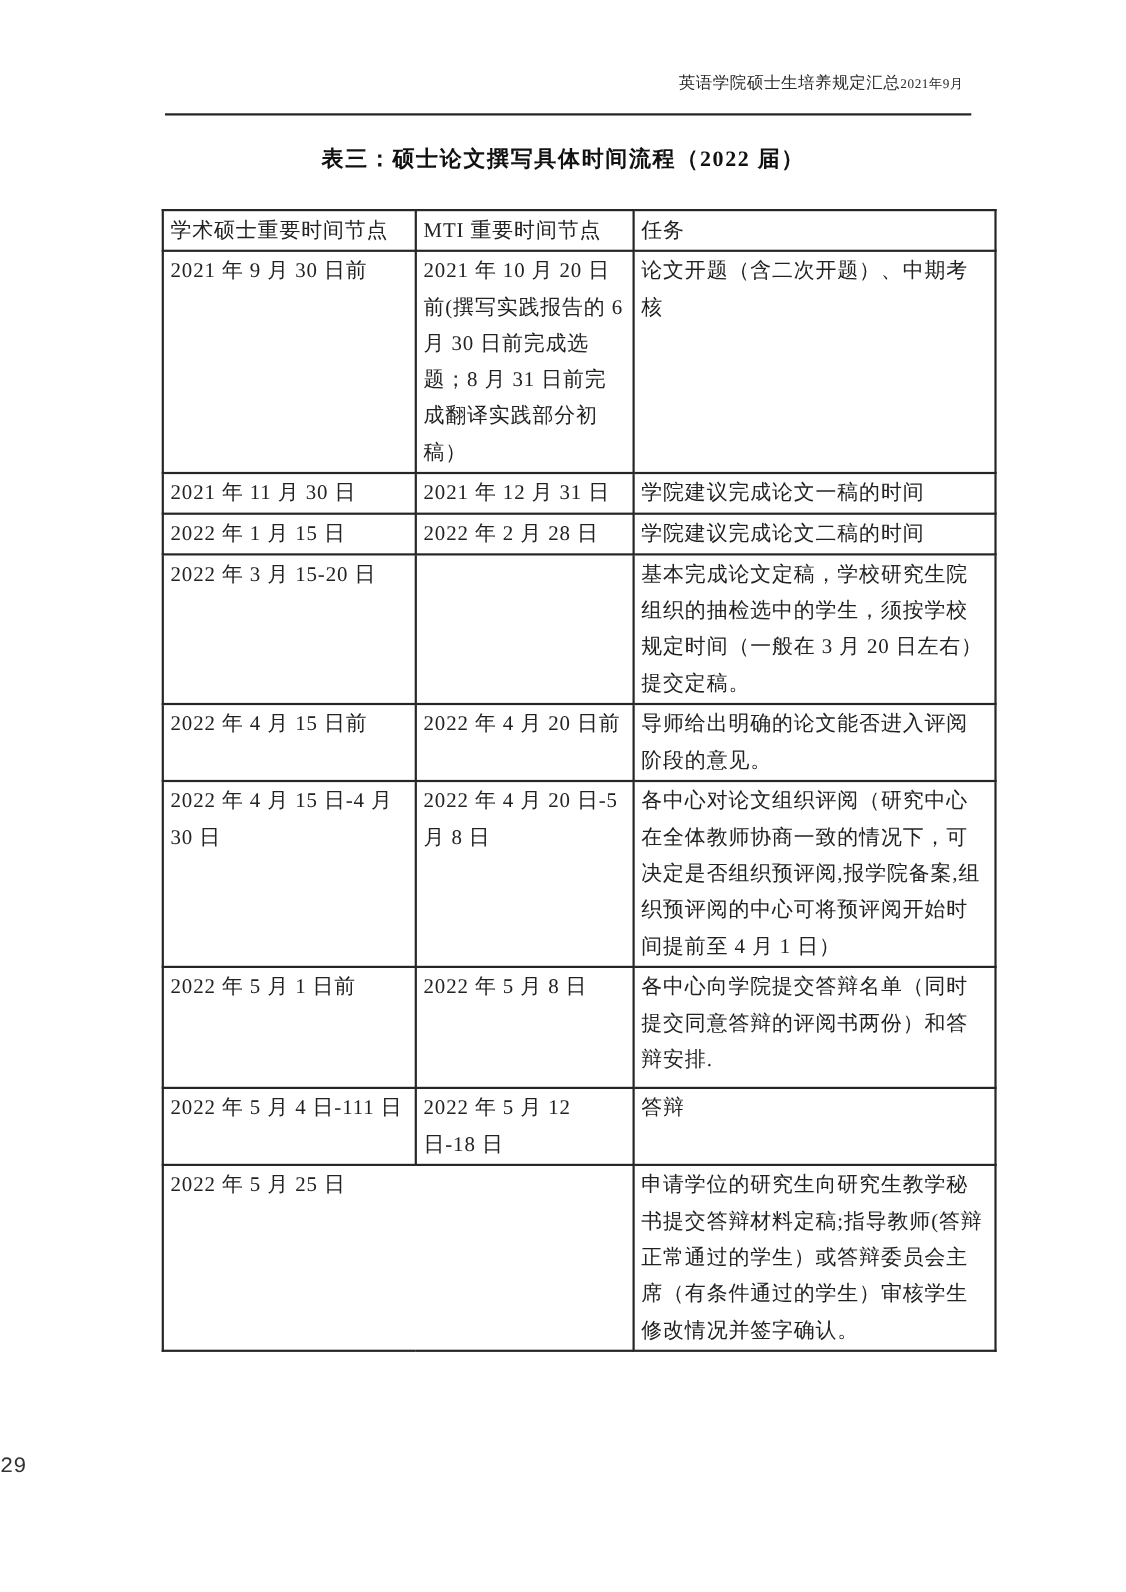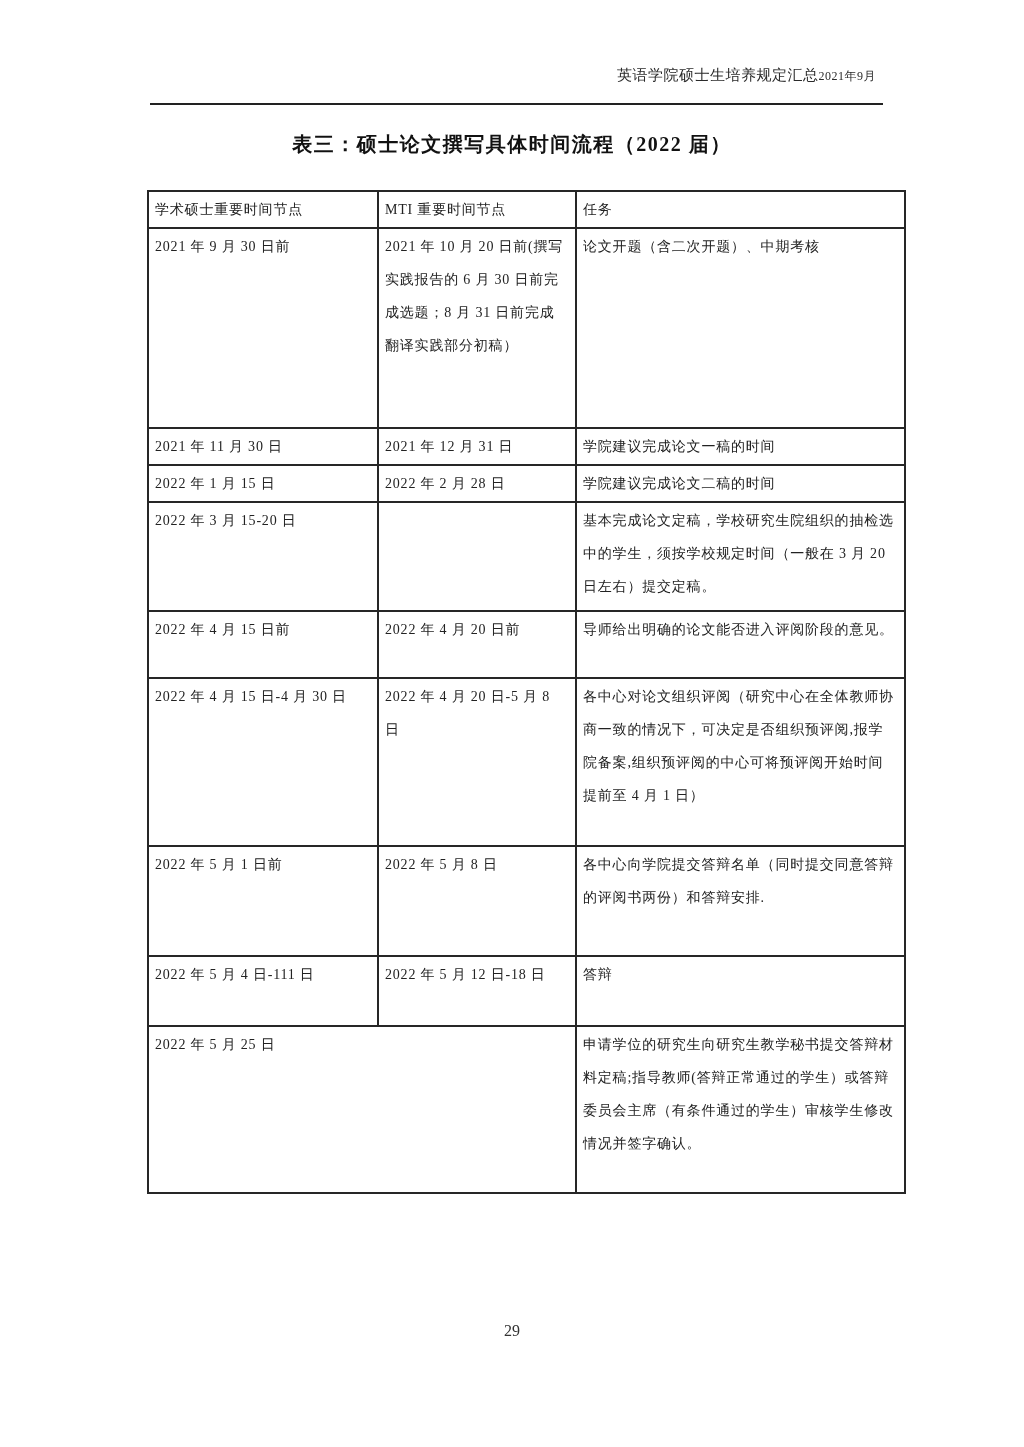--- a/index.html
+++ b/index.html
@@ -31,33 +31,33 @@
   table.schedule {
     position:absolute; top:190px; left:147px;
     width:757px;
     border-collapse:collapse;
     table-layout:fixed;
   }
   table.schedule td, table.schedule th {
     border:2px solid #262626;
     vertical-align:top;
     padding:1px 6px;
-    font-size:14px;
+    font-size:19px;
     line-height:33px;
     letter-spacing:0.8px;
     font-weight:normal;
     text-align:left;
     color:#222;
     overflow:hidden;
   }
   td.center { text-align:center; }
   td.justify { text-align:justify;margin-left:28px; }
   .page-number {
     position:absolute; top:1322px; left:0; width:100%;
-    text-align:center; font-size:16px; color:#333;
+    font-size:20px; color:#333;font-family:Liberation Mono, monospace;
   }
 </style>
 </head>
 <body>
 
 <div class="page">
 
   <div class="doc-header">
     <span>英语学院硕士生培养规定汇总</span><span class="date">2021年9月</span>
   </div>

